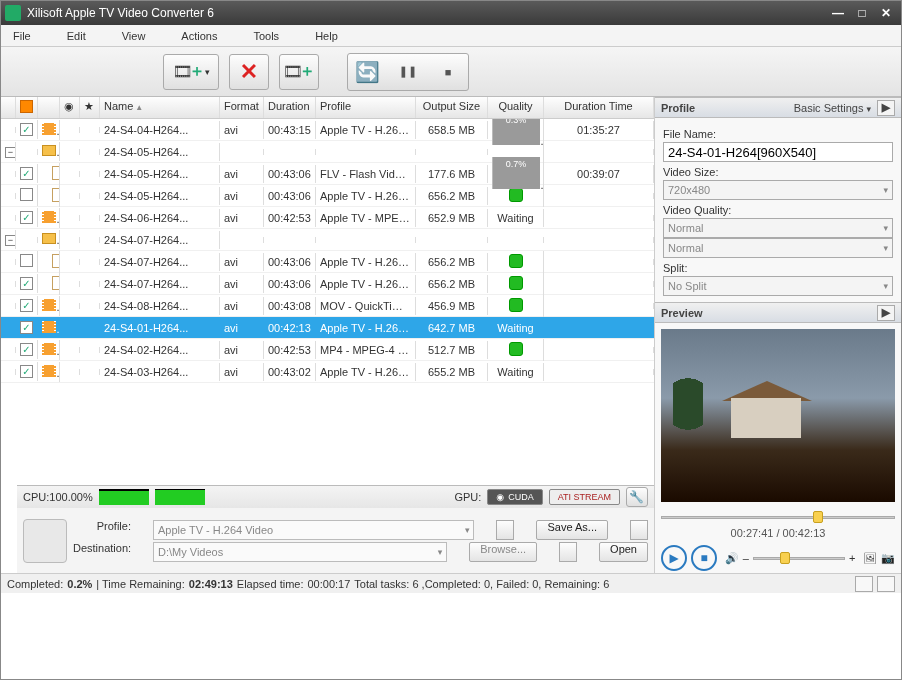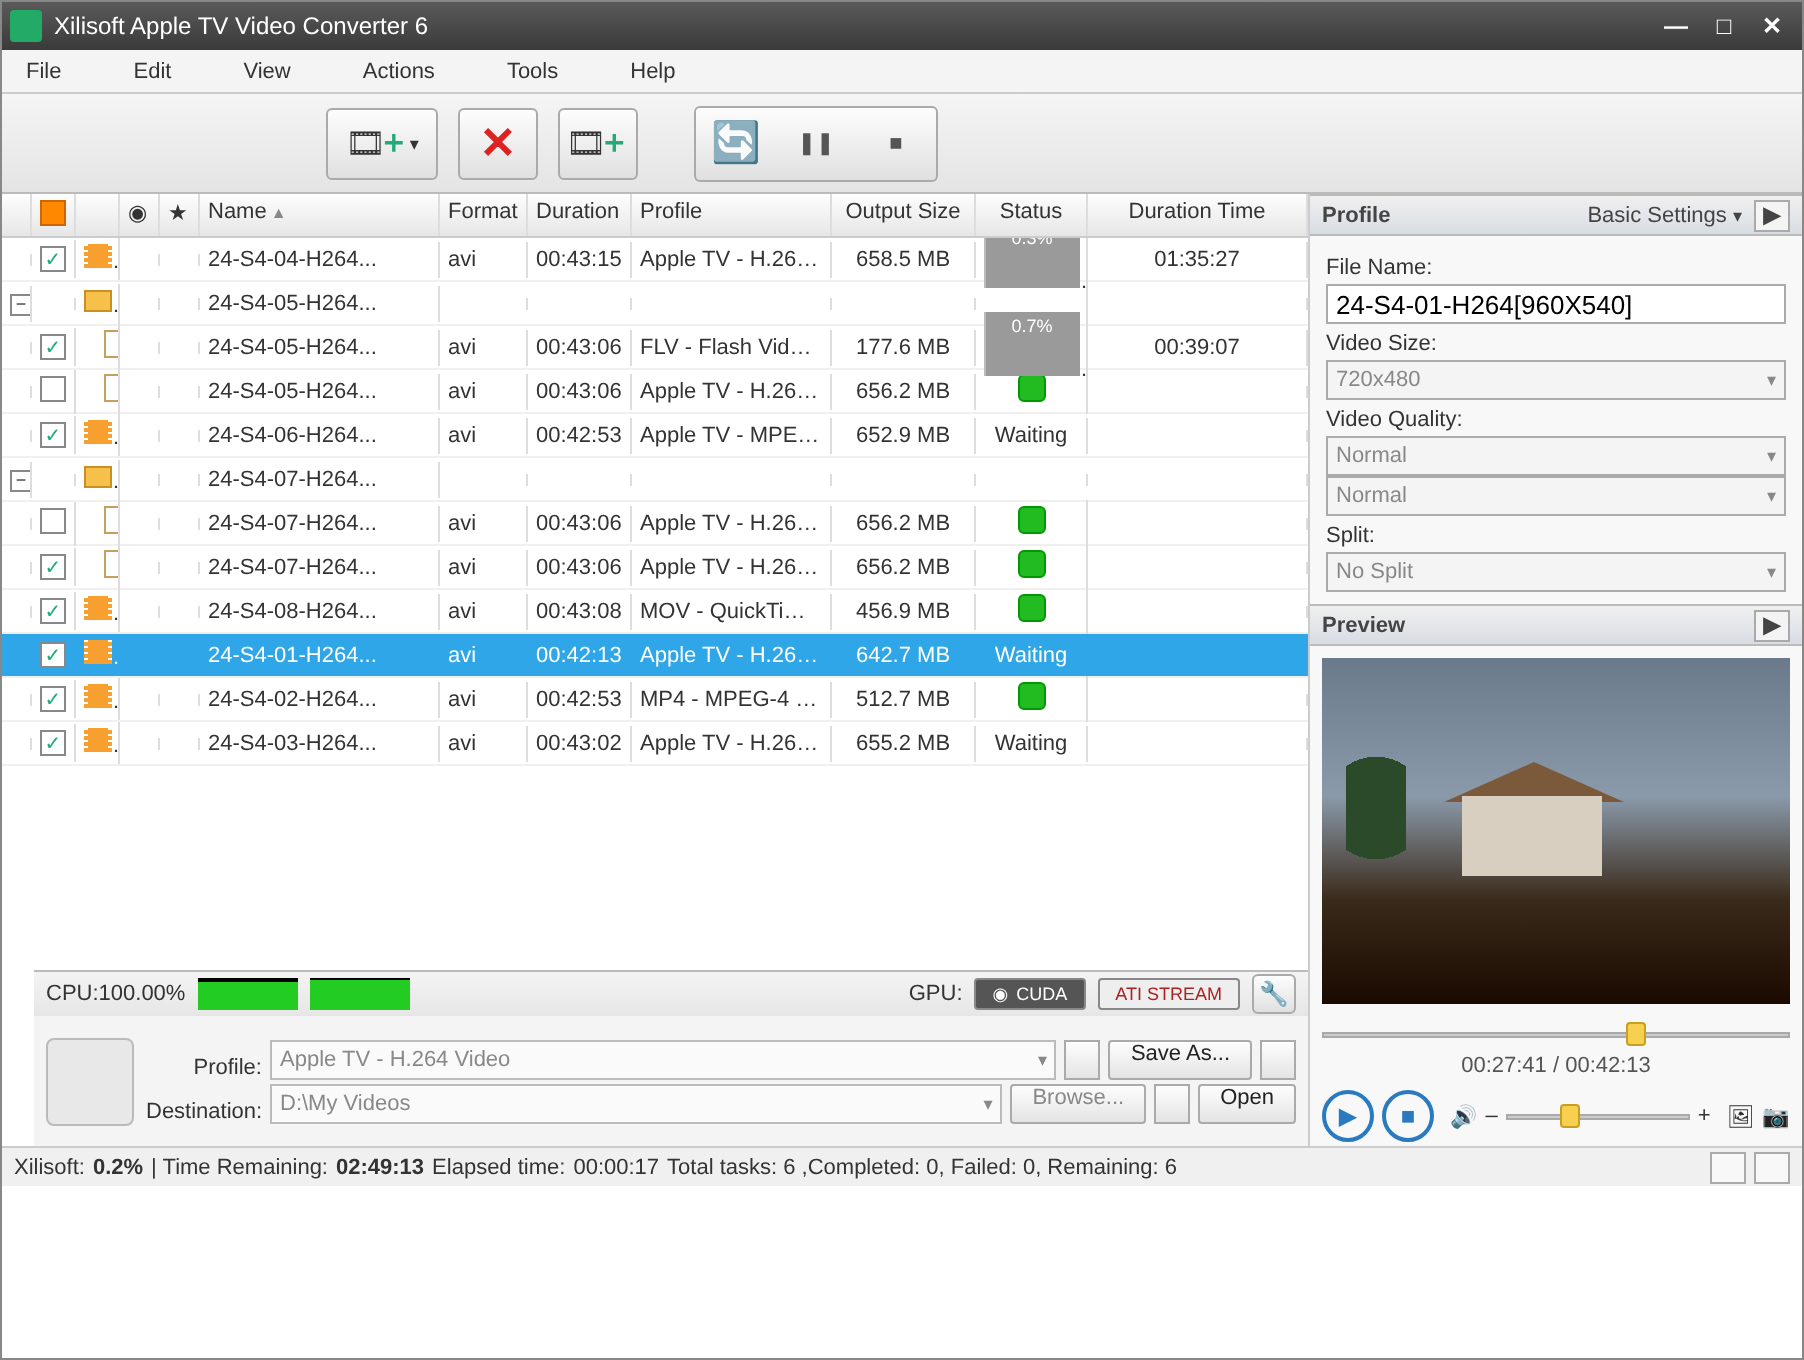--- a/index.html
+++ b/index.html
@@ -73,21 +73,21 @@
 .botpanel { height:88px; border-top:1px solid #bbb; display:flex; flex-direction:column;margin-left:16px;}
 .gpurow { height:22px; background:linear-gradient(#f4f4f4,#e6e6e6); display:flex;align-items:center;padding:0 6px; gap:6px; font-size:11px;}
 .gpurow .flex{flex:1;}
 .badge{height:16px;padding:0 8px;border:1px solid #888;background:#555;color:#fff;font-size:9px;display:flex;align-items:center;border-radius:2px;}
 .badge.ati{background:#eee;color:#a22;}
 .cpubar{width:50px;height:16px;background:#000;display:inline-block;position:relative;overflow:hidden;}
 .cpubar .g{position:absolute;bottom:0;left:0;right:0;background:#2c2;}
 .destrow { flex:1; display:flex; padding:6px; gap:6px; align-items:center; background:#f4f4f4;}
 .destrow .lbtn{width:44px;height:44px;border:1px solid #bbb;background:#e8e8e8;border-radius:4px;}
 .destrow .fields{flex:1;}
-.frow{display:flex;align-items:flex-end;gap:4px;margin:2px 0;}
+.frow{display:flex;align-items:flex-start;gap:22px;margin:2px 0;}
 .frow .lab{width:58px;text-align:right;}
 .frow .inp{flex:1;height:20px;border:1px solid #bbb;background:#fafafa;color:#888;padding:0 4px;display:flex;align-items:center;justify-content:space-between;}
 .frow .btn{height:20px;padding:0 10px;border:1px solid #aaa;background:linear-gradient(#fdfdfd,#e4e4e4);cursor:pointer;border-radius:2px;color:#888;}
 .frow .btn.en{color:#222;}
 .frow .dd{width:18px;height:20px;border:1px solid #aaa;background:linear-gradient(#fdfdfd,#e4e4e4);cursor:pointer;}
 
 
 .status { height:20px; background:#f0f0f0; border-top:1px solid #ccc; display:flex;align-items:center;padding:0 6px; font-size:11px; gap:4px;}
 .status .flex{flex:1;}
 .status .sbtn{width:18px;height:16px;border:1px solid #aaa;background:#f8f8f8;cursor:pointer;}
@@ -133,21 +133,21 @@
       <div class="col c-exp"></div>
       <div class="col c-chk"><span class="chk" style="background:#f80;border-color:#c60"></span></div>
       <div class="col c-fold"></div>
       <div class="col c-disc">◉</div>
       <div class="col c-star">★</div>
       <div class="col c-name"><span>Name</span><span class="sort-arrow">▲</span></div>
       <div class="col c-fmt">Format</div>
       <div class="col c-dur">Duration</div>
       <div class="col c-prof">Profile</div>
       <div class="col c-out">Output Size</div>
-      <div class="col c-stat">Status</div>
+      <div class="col c-stat">Quality</div>
       <div class="col c-rem">Duration Time</div>
     </div>
     <div class="tbody" id="tbody">
         <div class="row">
           <div class="col c-exp"></div>
           <div class="col c-chk"><span class="chk">✓</span></div>
           <div class="col c-fold" style=""><span class="film"></span></div>
           <div class="col c-disc"></div>
           <div class="col c-star"></div>
           <div class="col c-name">24-S4-04-H264...</div>
@@ -418,21 +418,21 @@
           <div class="thumb" style="left:30%"></div>
         </div>
       <span>+</span>
       <span class="pb" style="margin-left:4px">🖼</span>
       <span class="pb">📷</span>
     </div>
   </div>
 </div>
 
 <div class="status">
-  <span>Xilisoft: </span>
+  <span>Completed: </span>
   <b>0.2%</b>
   <span> | Time Remaining: </span>
   <b>02:49:13</b>
   <span> Elapsed time: </span>
   <span>00:00:17</span>
   <span> Total tasks: 6 ,Completed: 0, Failed: 0, Remaining: 6</span>
   <span class="flex"></span>
   <span class="sbtn"></span>
   <span class="sbtn"></span>
 </div>

